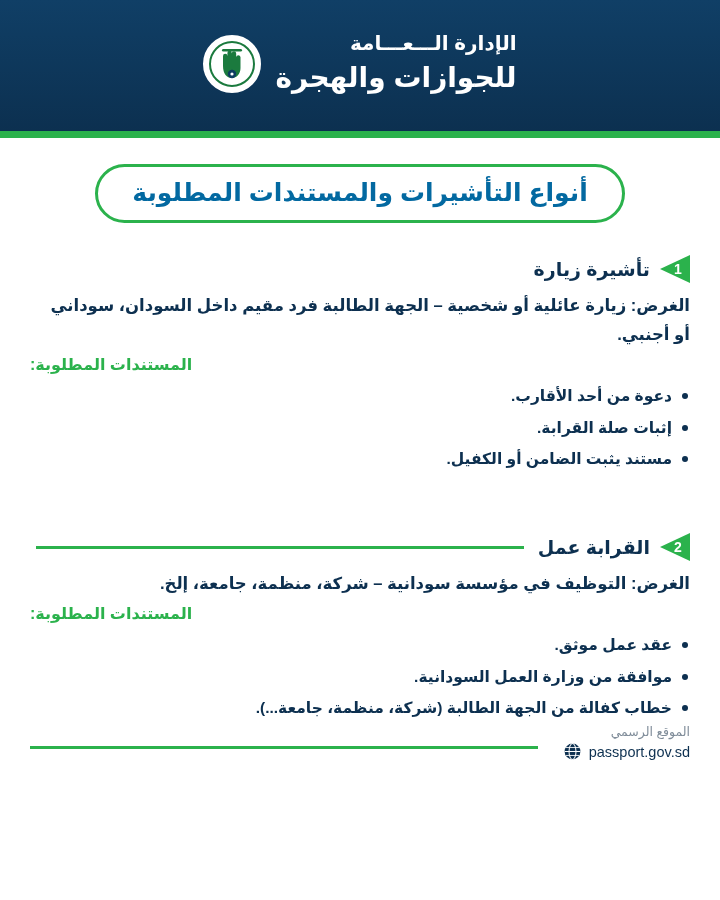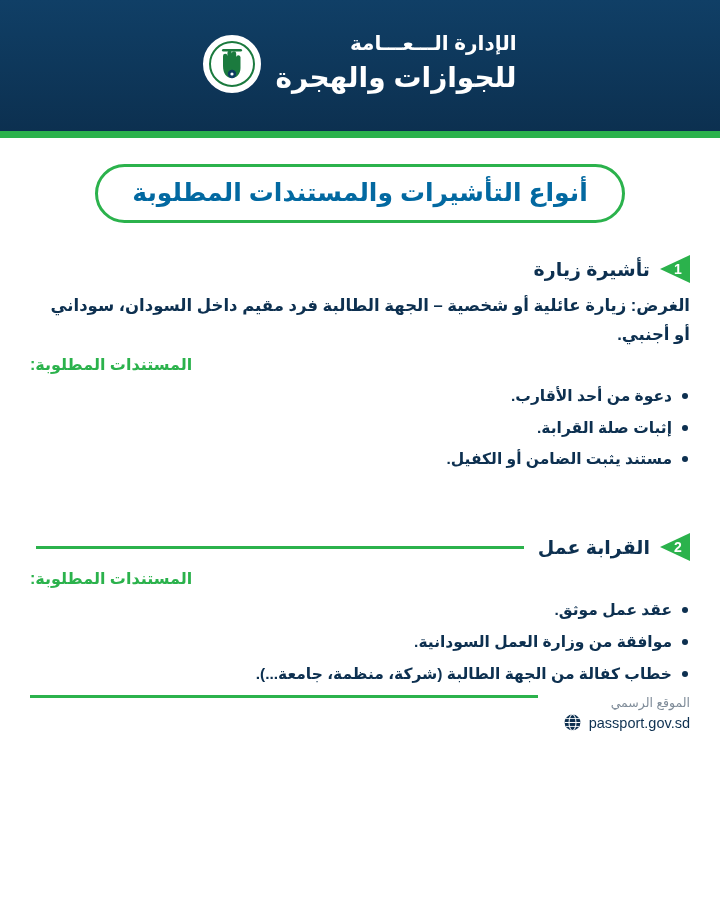--- a/index.html
+++ b/index.html
@@ -189,21 +189,21 @@
   }
 
   
   .footer {
     flex: none;
     padding: 0 30px 22px 30px;
     position: relative;
   }
   .footer-row {
     display: flex;
-    align-items: flex-start;
+    align-items: flex-end;
     gap: 25px;
     flex-direction: row-reverse;
   }
   .footer-line {
     flex: 1;
     height: 3px;
     background: #2bb24c;
     margin-bottom: 12px;
   }
   .footer-site {
@@ -285,20 +285,21 @@
 
     <div class="section second">
       <div class="sec-head">
         <div class="badge">
           <div class="tri"></div>
           <div class="num">2</div>
         </div>
         <div class="sec-title">القرابة عمل</div>
         <div class="rule"></div>
       </div>
+      <div class="purpose">الغرض: التوظيف في مؤسسة سودانية – شركة، منظمة، جامعة، إلخ.</div>
       <div class="docs-label">المستندات المطلوبة:</div>
       <ul class="docs">
         <li>عقد عمل موثق.</li>
         <li>موافقة من وزارة العمل السودانية.</li>
         <li>خطاب كفالة من الجهة الطالبة (شركة، منظمة، جامعة...).</li>
       </ul>
     </div>
 
   </div>
 

